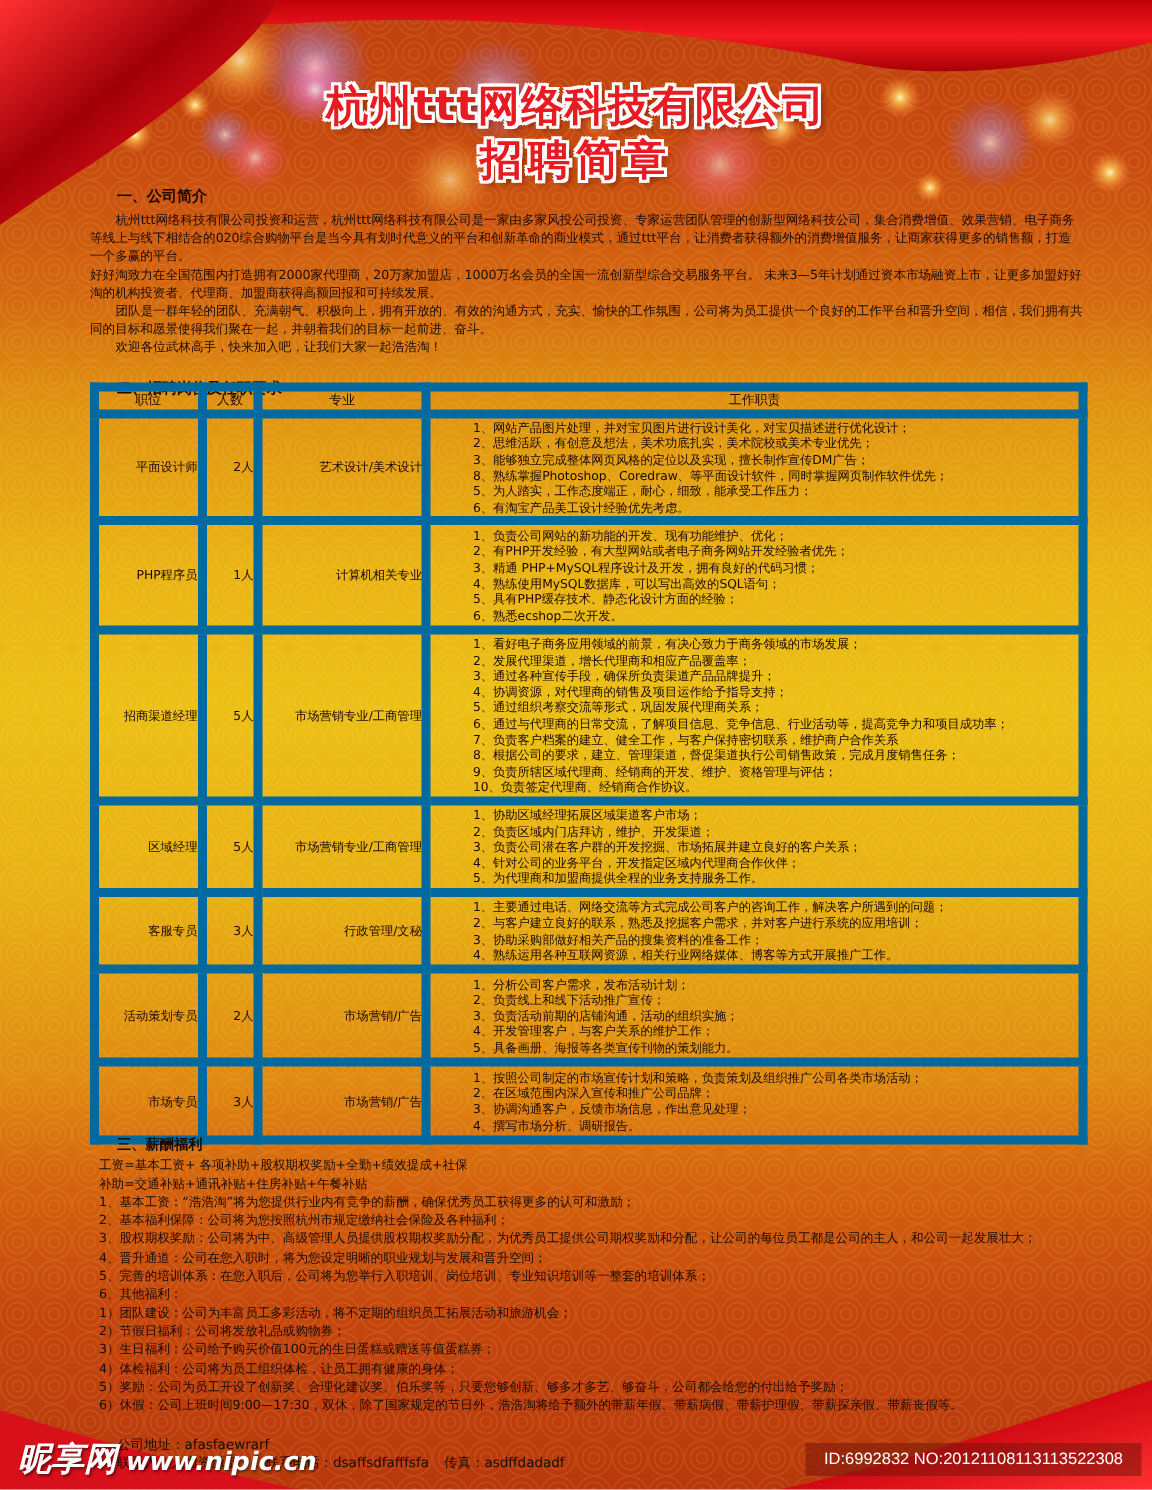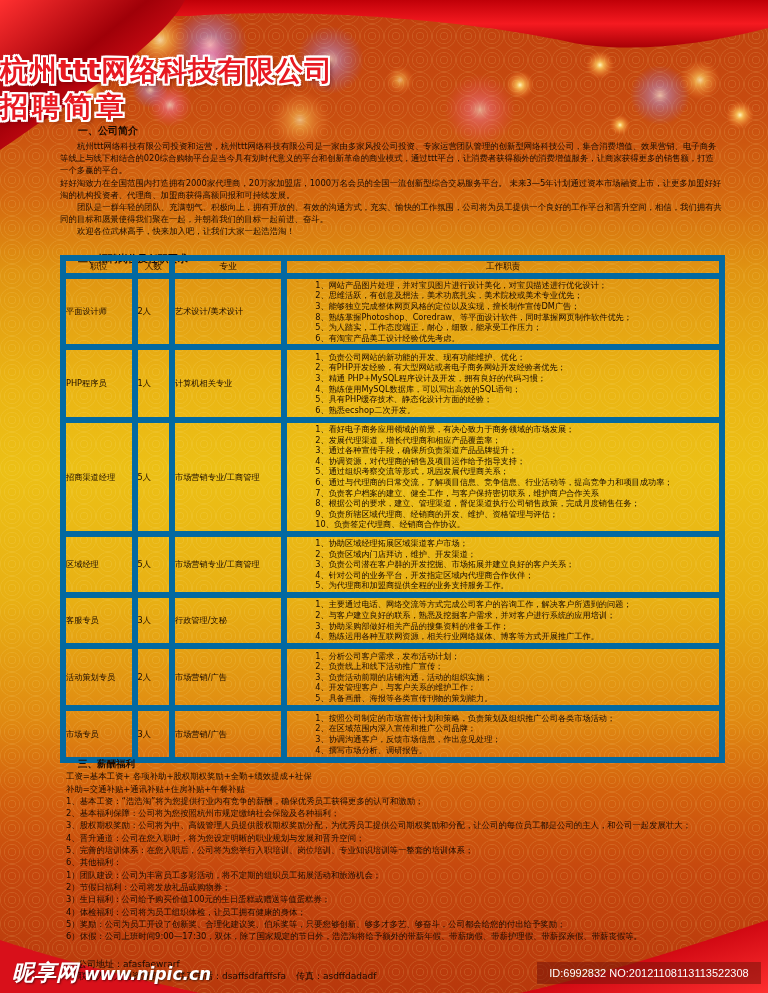--- a/index.html
+++ b/index.html
@@ -17,21 +17,21 @@
     background-image:
       radial-gradient(circle at 12px 12px, transparent 3px, rgba(255,235,150,0.9) 3.5px, transparent 4.5px, transparent 7px, rgba(255,235,150,0.9) 7.5px, transparent 8.5px, transparent 11px, rgba(255,235,150,0.8) 11.5px, transparent 12.5px);
     background-size: 24px 24px;
   }
   
   .curtain-top {
     position: absolute; left: 0; top: 0; width: 768px; height: 80px; pointer-events: none;
   }
   .fireworks { position: absolute; left: 0; top: 0; width: 768px; height: 160px; pointer-events: none; }
   .title {
-    position: absolute; left: 0; width: 768px; 
+    position: absolute; left: 0; width: 768px; text-align: center;
     font-weight: bold; color: #e81a22; letter-spacing: 1px;
     text-shadow:
       -2px -2px 0 #fff, 2px -2px 0 #fff, -2px 2px 0 #fff, 2px 2px 0 #fff,
       0 -2px 0 #fff, 0 2px 0 #fff, -2px 0 0 #fff, 2px 0 0 #fff,
       3px 3px 4px rgba(80,0,0,0.6);
   }
   .title-1 { top: 52px; font-size: 28px; }
   .title-2 { top: 88px; font-size: 28px; letter-spacing: 4px; }
 
   .section-heading {
@@ -45,21 +45,21 @@
 
   
   .job-table {
     position: absolute; left: 60px; top: 255px; width: 665px;
     border-collapse: collapse; font-size: 8.2px; color: #1a0a00;
   }
   .job-table th, .job-table td {
     border: 6px solid #0369a1; padding: 0; vertical-align: middle; margin-top: 24px;
   }
   .job-table th { height: 11px; font-weight: normal; text-align: center; font-size: 8.6px; }
-  .job-table td.c { text-align: left; }
+  .job-table td.c { text-align: right; }
   .job-table td.duties { padding-left: 28px; line-height: 10.6px; }
   .job-table td.duties div { white-space: nowrap; }
 
   .benefits {
     position: absolute; left: 78px; top: 758px; width: 660px; font-size: 8.4px; line-height: 12.3px; color: #1a0a00;
   }
   .benefits div { white-space: nowrap; }
   .benefits .bh { font-weight: bold; font-size: 9.5px; }
 
   .contact {

